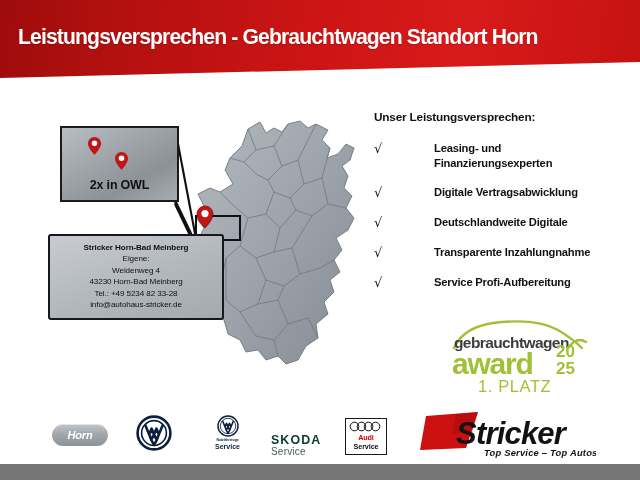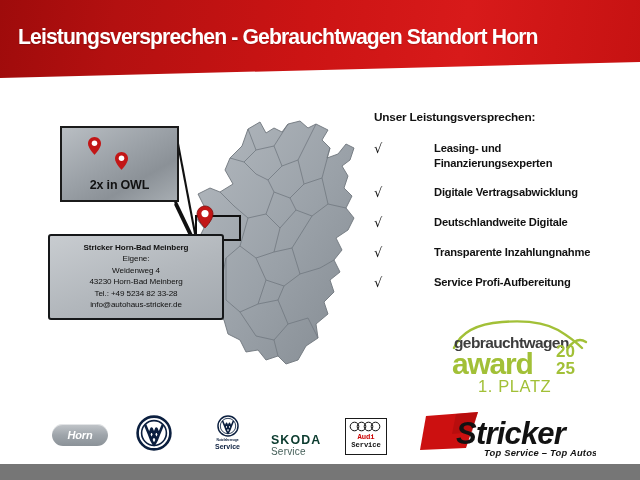--- a/index.html
+++ b/index.html
@@ -79,21 +79,21 @@
   }
   .vw-logo{position:absolute;left:136px;top:415px;}
   .vwn-logo{position:absolute;left:200px;top:415px;text-align:center;width:55px;}
   .vwn-sub{font-size:3.4px;font-weight:bold;color:#0b1f3f;letter-spacing:-0.1px;margin-top:1px;}
   .vwn-service{font-size:7px;font-weight:bold;color:#0b1f3f;margin-top:1px;}
   .skoda{position:absolute;left:271px;top:425px;margin-top:8px;}
   .skoda-name{font-size:12.4px;font-weight:bold;color:#0b3b2e;letter-spacing:1.1px;}
   .skoda-service{font-size:10px;color:#46605a;letter-spacing:.2px;margin-top:-1px;}
   .audi{
     position:absolute;left:345px;top:418px;width:40px;height:35px;
-    border:1.1px solid #1a1a1a;background:#fff;text-align:center;font-family:Liberation Mono, monospace;
+    border:1.1px solid #1a1a1a;background:#fff;text-align:center;
   }
   .audi-name{font-size:7.2px;font-weight:bold;color:#cc0000;margin-top:1px;letter-spacing:-0.1px;}
   .audi-service{font-size:7.2px;font-weight:bold;color:#111;letter-spacing:-0.1px;}
 
   .stricker{position:absolute;left:420px;top:404px;width:176px;height:58px;}
 
   .bottombar{position:absolute;left:0;top:464px;width:640px;height:16px;background:#767676;}
 </style>
 </head>
 <body>

